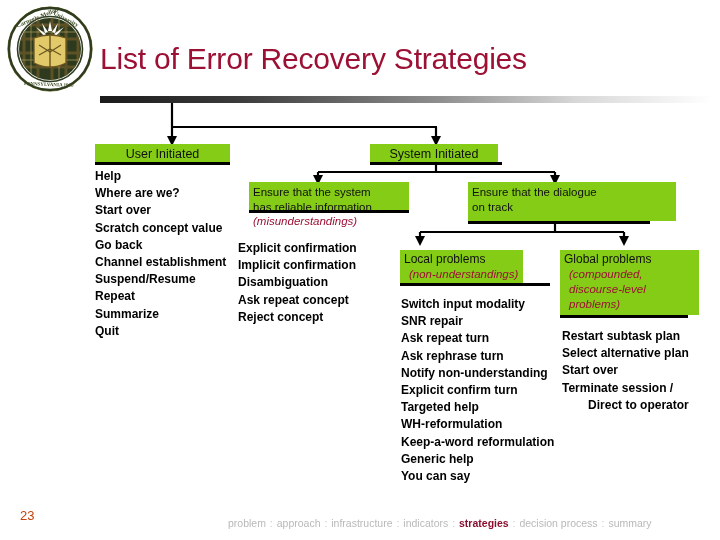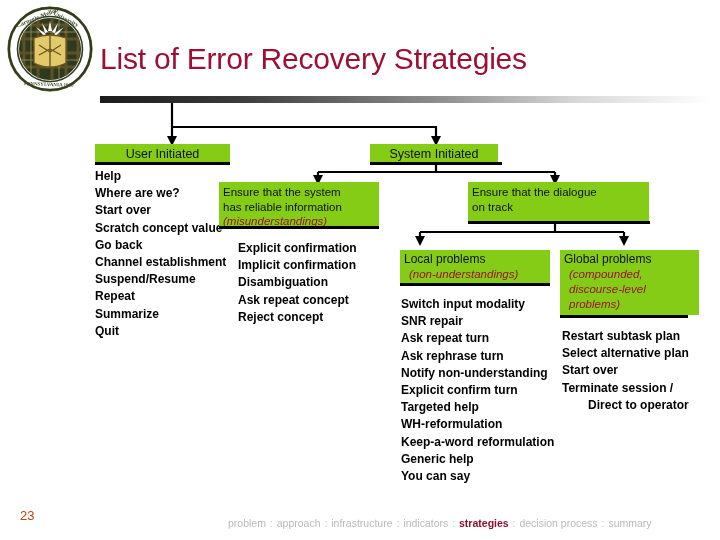--- a/index.html
+++ b/index.html
@@ -251,42 +251,42 @@
     <span class="item">Repeat</span>
     <span class="item">Summarize</span>
     <span class="item">Quit</span>
   </div>
 
   <div class="box hdr-box" style="left:370px; top:144px; width:128px;">
     <span>System Initiated</span>
     <span class="box-underline" style="width:132px;"></span>
   </div>
 
-  <div class="box goal-box" style="left:219px; top:182px; width:160px; height:44px;">
+  <div class="box goal-box" style="left:249px; top:182px; width:160px; height:28px;">
     <div>Ensure that the system</div>
     <div>has reliable information</div>
     <div class="paren">(misunderstandings)</div>
     <span class="box-underline" style="width:160px;"></span>
   </div>
 
   <div class="strat-list" style="left:238px; top:240px;">
     <span class="item">Explicit confirmation</span>
     <span class="item">Implicit confirmation</span>
     <span class="item">Disambiguation</span>
     <span class="item">Ask repeat concept</span>
     <span class="item">Reject concept</span>
   </div>
 
-  <div class="box goal-box" style="left:468px; top:182px; width:181px; height:39px;">
+  <div class="box goal-box" style="left:468px; top:182px; width:208px; height:39px;">
     <div>Ensure that the dialogue</div>
     <div>on track</div>
     <span class="box-underline" style="width:182px;"></span>
   </div>
 
-  <div class="box prob-box" style="left:400px; top:250px; width:150px; height:33px;">
+  <div class="box prob-box" style="left:400px; top:250px; width:123px; height:33px;">
     <div>Local problems</div>
     <div class="paren" style="padding-left:5px;">(non-understandings)</div>
     <span class="box-underline" style="width:150px;"></span>
   </div>
 
   <div class="strat-list" style="left:401px; top:296px;">
     <span class="item">Switch input modality</span>
     <span class="item">SNR repair</span>
     <span class="item">Ask repeat turn</span>
     <span class="item">Ask rephrase turn</span>

